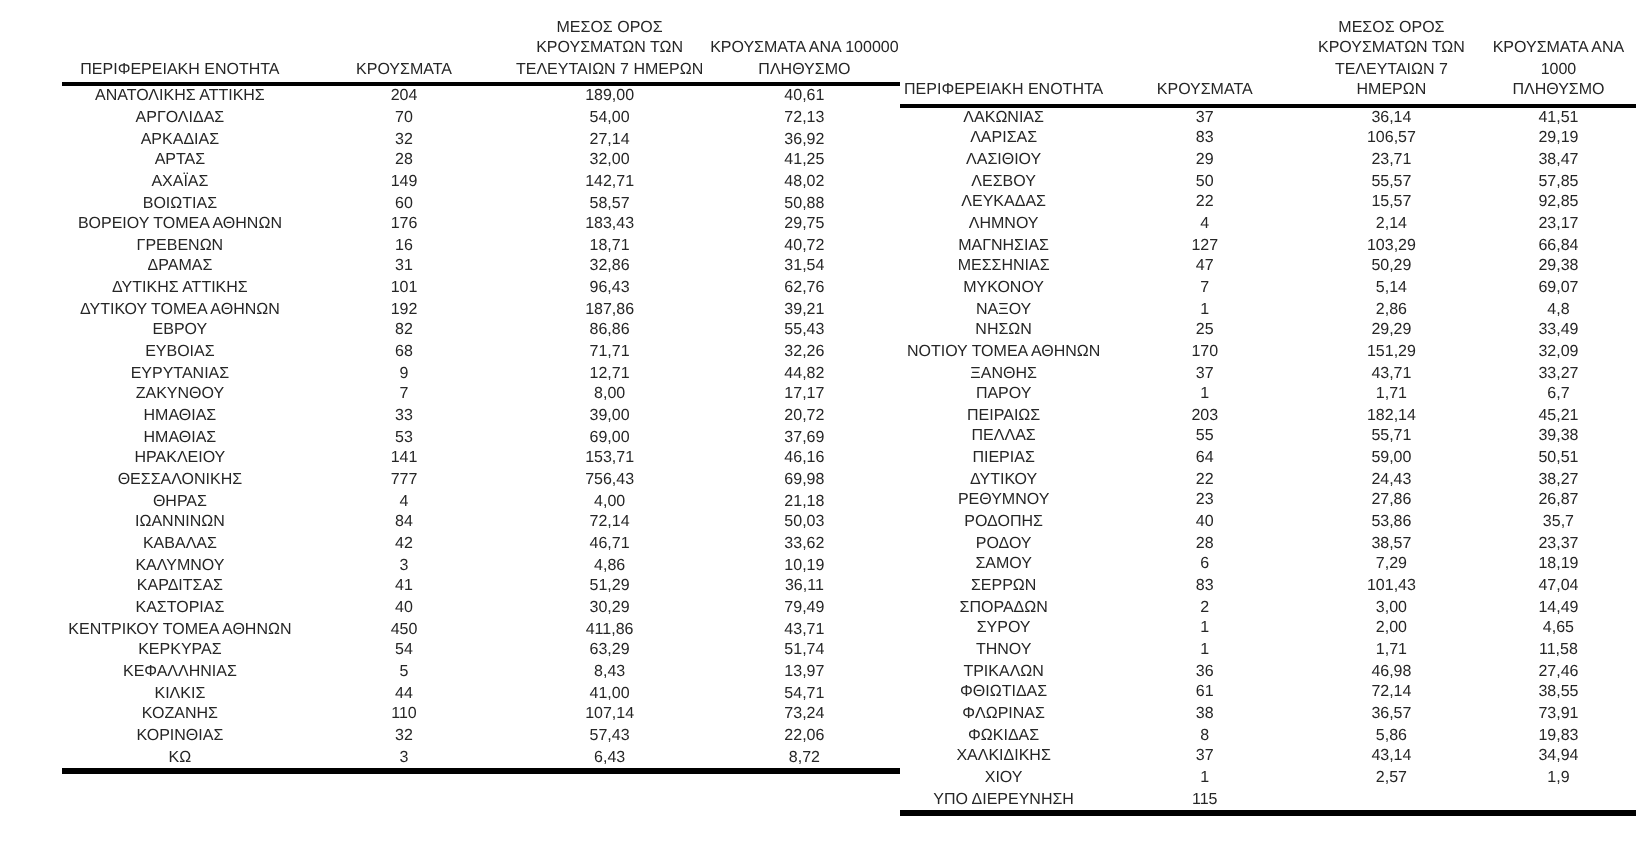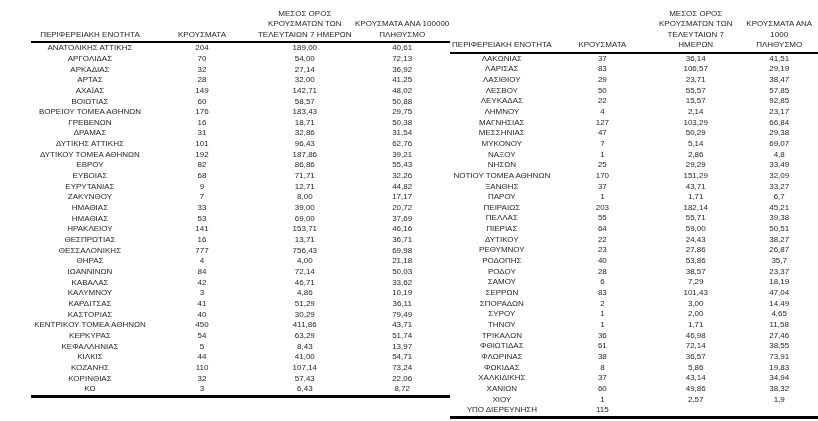--- a/index.html
+++ b/index.html
@@ -104,21 +104,21 @@
           <tr>
             <td>ΒΟΡΕΙΟΥ ΤΟΜΕΑ ΑΘΗΝΩΝ</td>
             <td>176</td>
             <td>183,43</td>
             <td>29,75</td>
           </tr>
           <tr>
             <td>ΓΡΕΒΕΝΩΝ</td>
             <td>16</td>
             <td>18,71</td>
-            <td>50,38</td>
+            <td>40,72</td>
           </tr>
           <tr>
             <td>ΔΡΑΜΑΣ</td>
             <td>31</td>
             <td>32,86</td>
             <td>31,54</td>
           </tr>
           <tr>
             <td>ΔΥΤΙΚΗΣ ΑΤΤΙΚΗΣ</td>
             <td>101</td>
@@ -165,26 +165,20 @@
             <td>ΗΜΑΘΙΑΣ</td>
             <td>53</td>
             <td>69,00</td>
             <td>37,69</td>
           </tr>
           <tr>
             <td>ΗΡΑΚΛΕΙΟΥ</td>
             <td>141</td>
             <td>153,71</td>
             <td>46,16</td>
-          </tr>
-          <tr>
-            <td>ΘΕΣΠΡΩΤΙΑΣ</td>
-            <td>16</td>
-            <td>13,71</td>
-            <td>36,71</td>
           </tr>
           <tr>
             <td>ΘΕΣΣΑΛΟΝΙΚΗΣ</td>
             <td>777</td>
             <td>756,43</td>
             <td>69,98</td>
           </tr>
           <tr>
             <td>ΘΗΡΑΣ</td>
             <td>4</td>
@@ -465,26 +459,20 @@
             <td>5,86</td>
             <td>19,83</td>
           </tr>
           <tr>
             <td>ΧΑΛΚΙΔΙΚΗΣ</td>
             <td>37</td>
             <td>43,14</td>
             <td>34,94</td>
           </tr>
           <tr>
-            <td>ΧΑΝΙΩΝ</td>
-            <td>60</td>
-            <td>49,86</td>
-            <td>38,32</td>
-          </tr>
-          <tr>
             <td>ΧΙΟΥ</td>
             <td>1</td>
             <td>2,57</td>
             <td>1,9</td>
           </tr>
           <tr>
             <td>ΥΠΟ ΔΙΕΡΕΥΝΗΣΗ</td>
             <td>115</td>
             <td></td>
             <td></td>

